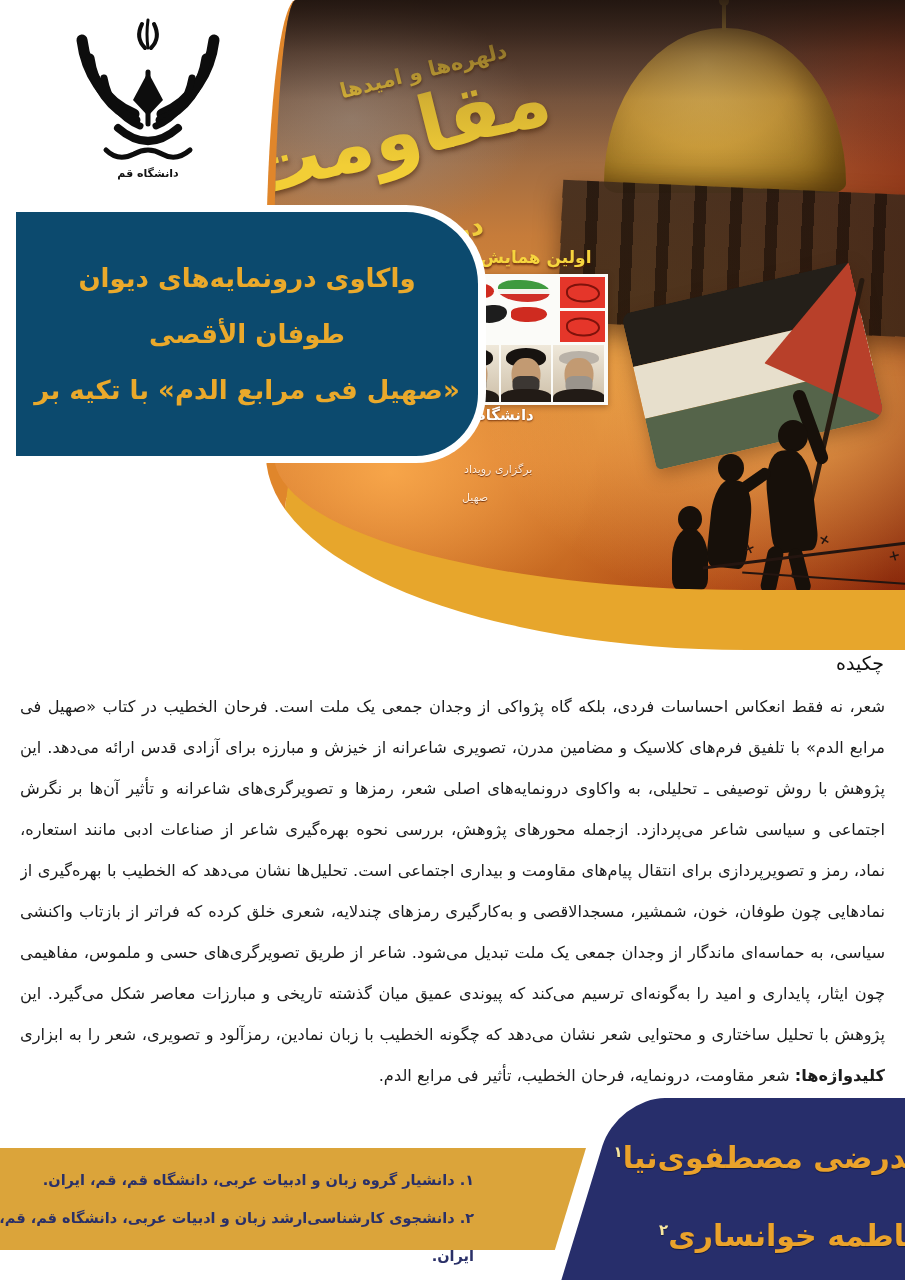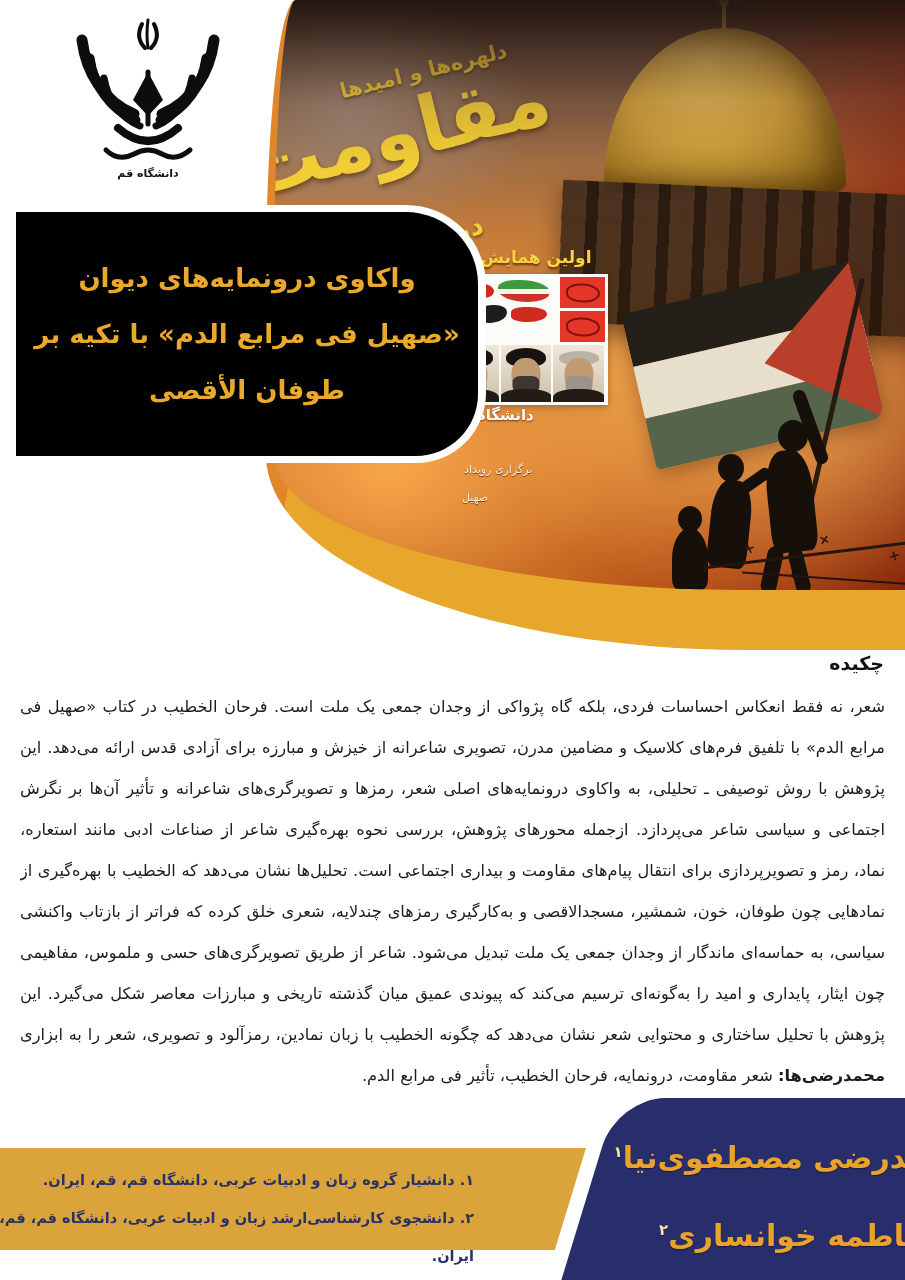--- a/index.html
+++ b/index.html
@@ -96,31 +96,31 @@
   .k2-arm{left:66px;top:50px;width:12px;height:58px;border-radius:8px;transform:rotate(55deg);}
   .k3-head{left:4px;top:98px;width:24px;height:26px;border-radius:50%;}
   .k3-torso{left:-2px;top:120px;width:36px;height:62px;border-radius:50% 50% 18% 18%;}
   .wire1{position:absolute;left:428px;top:552px;width:238px;border-top:3px solid #241510;transform:rotate(-7deg);}
   .wire2{position:absolute;left:468px;top:578px;width:188px;border-top:2px solid #241510;transform:rotate(4deg);}
   .barb{position:absolute;font-size:13px;font-weight:bold;color:#241510;}
 
   
   .banner-outer{position:absolute;left:0;top:205px;width:470px;height:258px;background:#fff;
       border-radius:0 80px 70px 0;padding:7px 8px 7px 0;box-sizing:border-box;z-index:6;}
-  .banner{width:100%;height:100%;background:#000000;border-radius:0 72px 62px 0;
+  .banner{width:100%;height:100%;background:#0c4a6e;border-radius:0 72px 62px 0;
       display:flex;flex-direction:column;justify-content:center;direction:rtl;text-align:center;}
   .banner .line{font-weight:bold;font-size:26px;color:#eaa92b;line-height:56px;}
 
   
   .logo{position:absolute;left:46px;top:10px;width:172px;height:172px;z-index:3;}
   .logo-label{position:absolute;left:0;right:0;bottom:2px;text-align:center;font-size:11px;
       font-weight:bold;color:#111;direction:rtl;letter-spacing:1px;}
 
   
-  .abs-heading{position:absolute;top:652px;right:21px;font-size:19px;font-weight:bold;color:#111;direction:rtl;}
+  .abs-heading{position:absolute;top:652px;right:21px;font-size:19px;font-weight:normal;color:#111;direction:rtl;}
   .abs-body{position:absolute;top:686px;left:20px;right:20px;max-height:372px;overflow:hidden;
       direction:rtl;text-align:justify;font-size:16.2px;line-height:41px;color:#1c1c1c;}
   .keywords{position:absolute;top:1056px;left:20px;right:20px;direction:rtl;text-align:right;
       font-size:16.2px;line-height:40px;color:#1c1c1c;}
   .keywords b{font-weight:bold;}
 
   
   .authors-shape{position:absolute;top:1098px;left:617px;width:420px;height:182px;background:#272e6b;
       border-top-left-radius:48px;transform:skewX(-17deg);transform-origin:0 0;}
   .authors-inner{transform:skewX(17deg);transform-origin:0 0;padding:18px 0 0 42px;direction:rtl;text-align:left;}
@@ -243,30 +243,30 @@
           <path d="M44 140 q12 12 28 4 q14 -8 28 0 q14 8 28 -4" stroke-width="5"></path>
         </g>
         <path d="M86 62 l15 28 -15 16 -15 -16 z" fill="#0d0d0d"></path>
       </svg>
       <div class="logo-label">دانشگاه قم</div>
     </div>
 
     <div class="banner-outer">
       <div class="banner">
         <div class="line">واکاوی درونمایه‌های دیوان</div>
+        <div class="line">طوفان الأقصی</div>
         <div class="line">«صهیل فی مرابع الدم» با تکیه بر</div>
-        <div class="line">طوفان الأقصی</div>
       </div>
     </div>
   </div>
 
   <div class="abs-heading">چکیده</div>
   <div class="abs-body">شعر، نه فقط انعکاس احساسات فردی، بلکه گاه پژواکی از وجدان جمعی یک ملت است. فرحان الخطیب در کتاب «صهیل فی مرابع الدم» با تلفیق فرم‌های کلاسیک و مضامین مدرن، تصویری شاعرانه از خیزش و مبارزه برای آزادی قدس ارائه می‌دهد. این پژوهش با روش توصیفی ـ تحلیلی، به واکاوی درونمایه‌های اصلی شعر، رمزها و تصویرگری‌های شاعرانه و تأثیر آن‌ها بر نگرش اجتماعی و سیاسی شاعر می‌پردازد. ازجمله محورهای پژوهش، بررسی نحوه بهره‌گیری شاعر از صناعات ادبی مانند استعاره، نماد، رمز و تصویرپردازی برای انتقال پیام‌های مقاومت و بیداری اجتماعی است. تحلیل‌ها نشان می‌دهد که الخطیب با بهره‌گیری از نمادهایی چون طوفان، خون، شمشیر، مسجدالاقصی و به‌کارگیری رمزهای چندلایه، شعری خلق کرده که فراتر از بازتاب واکنشی سیاسی، به حماسه‌ای ماندگار از وجدان جمعی یک ملت تبدیل می‌شود. شاعر از طریق تصویرگری‌های حسی و ملموس، مفاهیمی چون ایثار، پایداری و امید را به‌گونه‌ای ترسیم می‌کند که پیوندی عمیق میان گذشته تاریخی و مبارزات معاصر شکل می‌گیرد. این پژوهش با تحلیل ساختاری و محتوایی شعر نشان می‌دهد که چگونه الخطیب با زبان نمادین، رمزآلود و تصویری، شعر را به ابزاری برای استمرار مبارزه و بیداری اجتماعی تبدیل کرده و جایگاهی ویژه در ادبیات مقاومت به خود اختصاص داده است.</div>
   <div class="keywords">
-    <b>محمدرضی‌ها:</b><span> شعر مقاومت، درونمایه، فرحان الخطیب، تأثیر فی مرابع الدم.</span>
+    <b>کلیدواژه‌ها:</b><span> شعر مقاومت، درونمایه، فرحان الخطیب، تأثیر فی مرابع الدم.</span>
   </div>
 
   <div class="authors-shape">
     <div class="authors-inner">
       <div class="author-name"><span>سید محمدرضی مصطفوی‌نیا</span><sup>۱</sup></div>
       <div class="author-name"><span>فاطمه خوانساری</span><sup>۲</sup></div>
     </div>
   </div>
 
   <div class="affil-shape">

